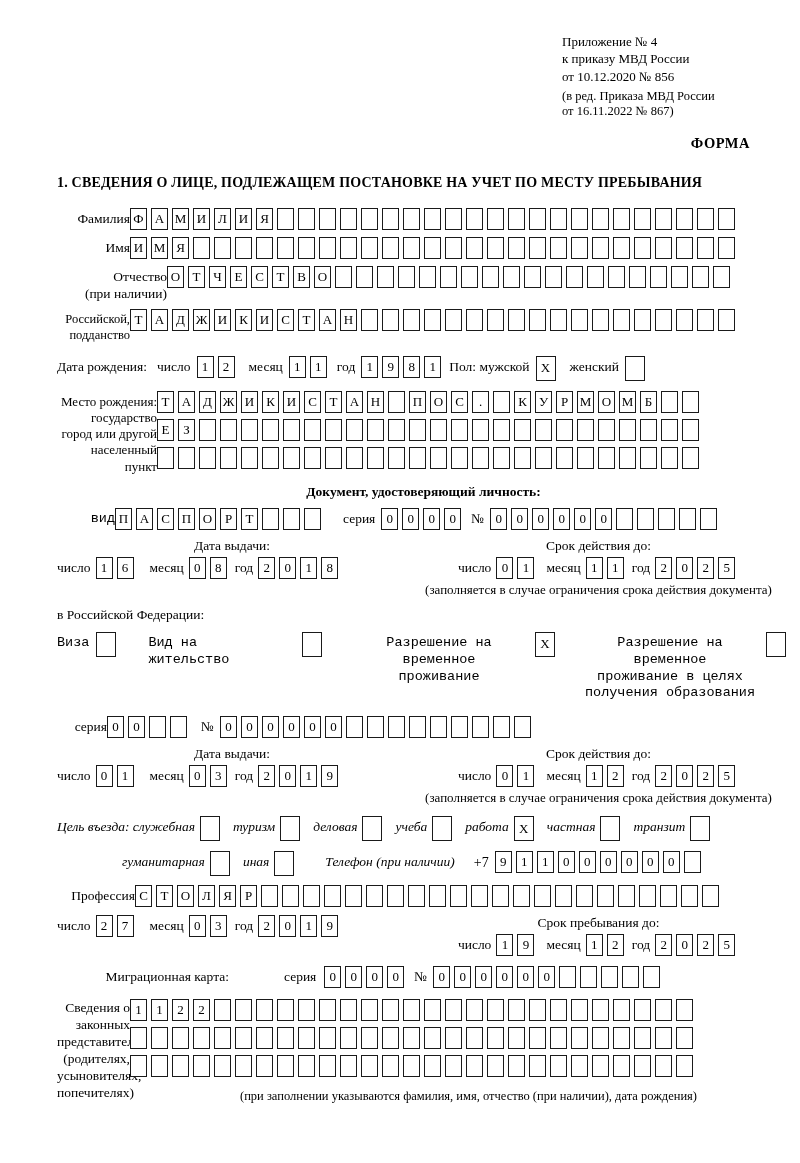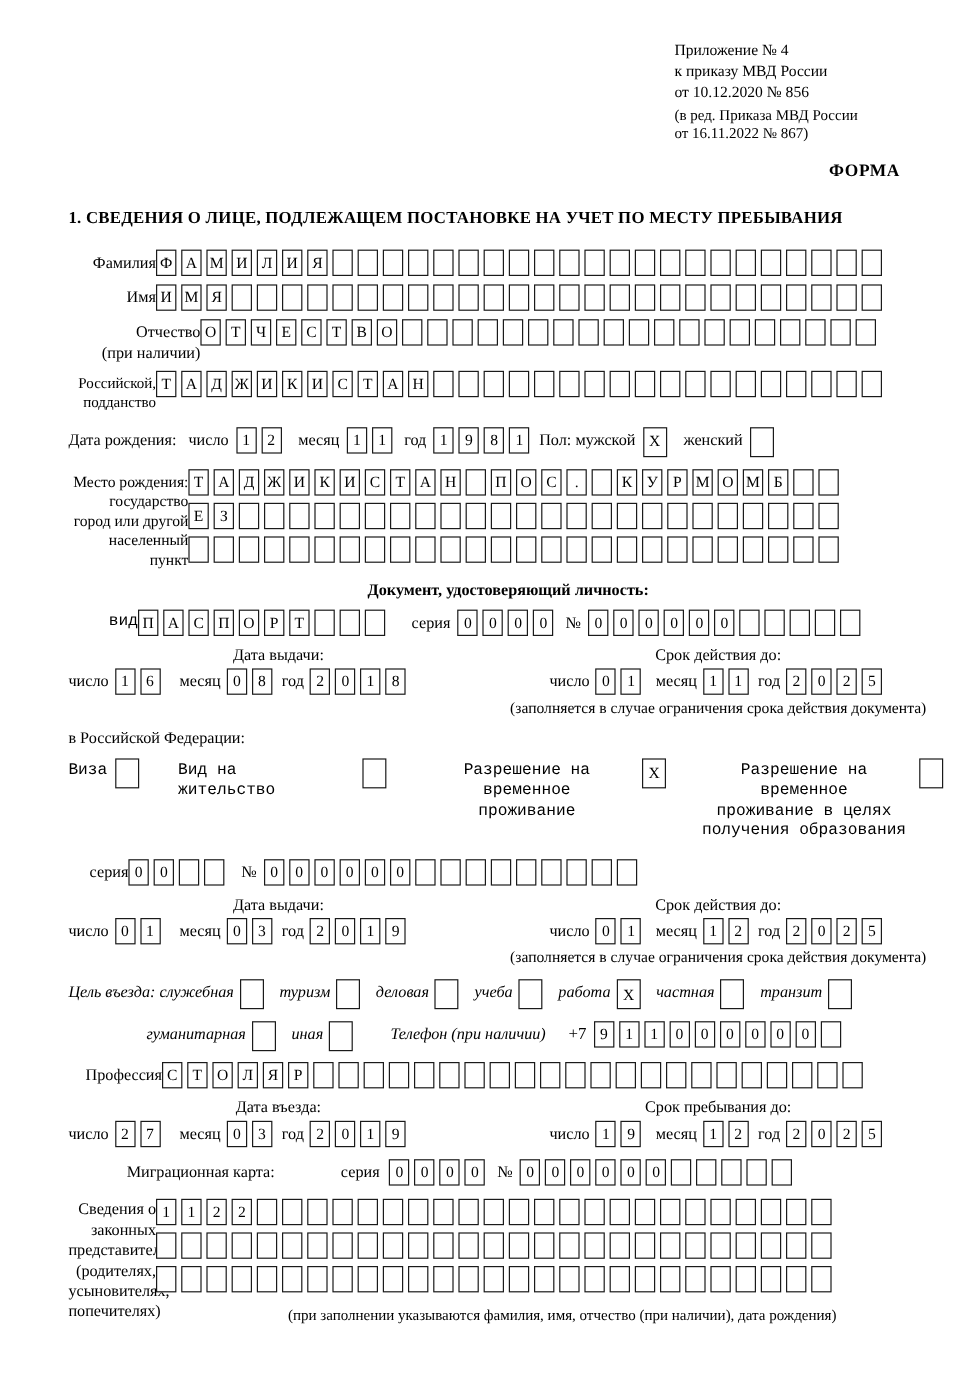--- a/index.html
+++ b/index.html
@@ -631,21 +631,20 @@
         <span class="bx"></span>
         <span class="bx"></span>
         <span class="bx"></span>
         <span class="bx"></span>
         <span class="bx"></span>
       </span>
   </div>
 
   <div class="dates">
     <div class="dcol dcol-l">
-      <div class="dhead">Дата въезда:</div>
       <div class="drow">
         <span class="dl">число</span>
         <span class="boxes">
             <span class="bx">2</span>
             <span class="bx">7</span>
           </span>
         <span class="dl" style="margin-left:12px;">месяц</span>
         <span class="boxes">
             <span class="bx">0</span>
             <span class="bx">3</span>

